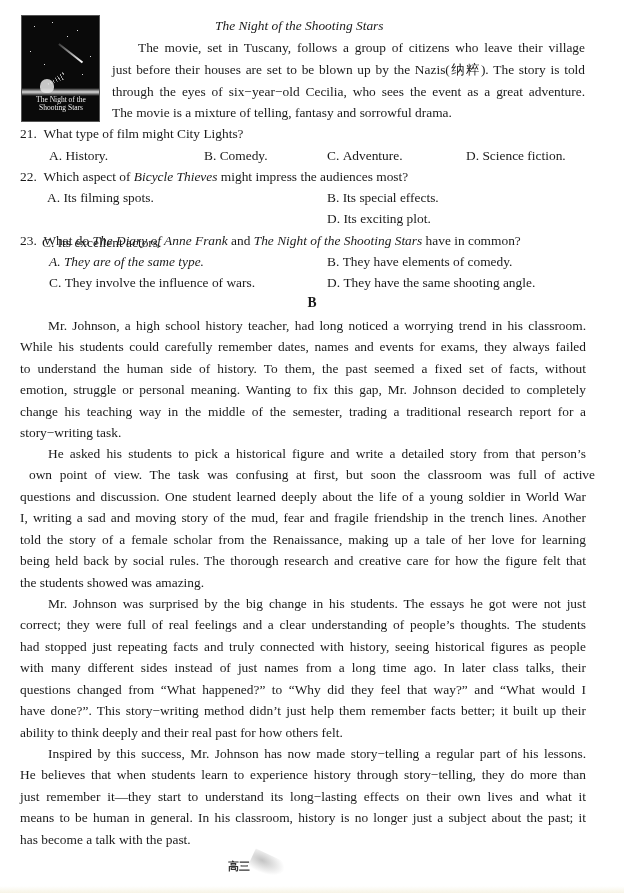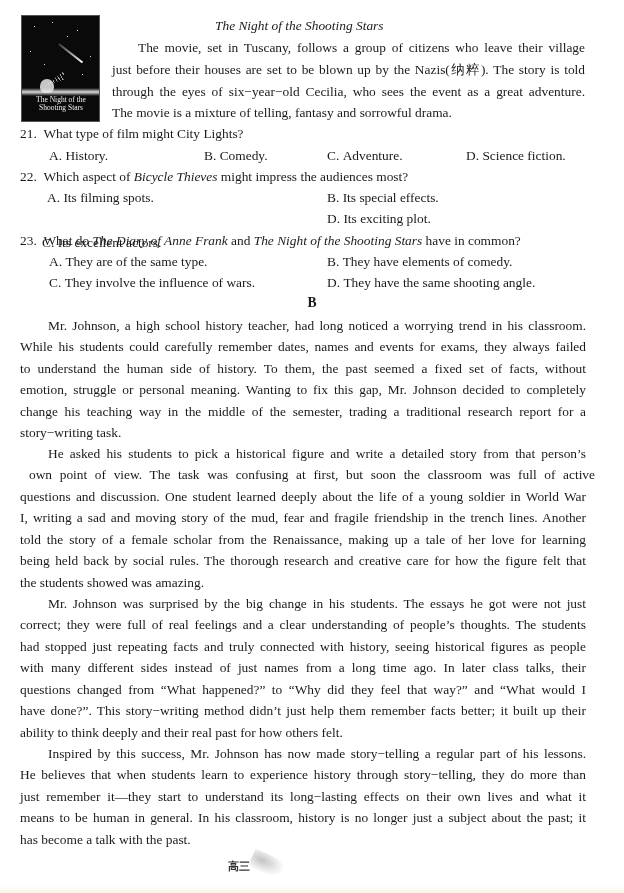--- a/index.html
+++ b/index.html
@@ -96,21 +96,21 @@
   <span>22.</span>&nbsp;&nbsp;<span>Which aspect of </span><i>Bicycle Thieves</i><span> might impress the audiences most?</span>
 </div>
 <div class="opt" style="left:47px;top:190px;"><span>A.</span>&nbsp;<span>Its filming spots.</span></div>
 <div class="opt" style="left:327px;top:190px;"><span>B.</span>&nbsp;<span>Its special effects.</span></div>
 <div class="opt" style="left:42px;top:211px;margin-top:24px;"><span>C.</span>&nbsp;<span>Its excellent actors.</span></div>
 <div class="opt" style="left:327px;top:211px;"><span>D.</span>&nbsp;<span>Its exciting plot.</span></div>
 
 <div class="line" style="left:20px;top:233px;">
   <span>23.</span>&nbsp;&nbsp;<span>What do </span><i>The Diary of Anne Frank</i><span> and </span><i>The Night of the Shooting Stars</i><span> have in common?</span>
 </div>
-<div class="opt" style="left:49px;top:254px;"><span>A.</span>&nbsp;<span>They are of the same type.</span></div>
+<div class="opt" style="left:49px;top:254px;font-style:italic;"><span>A.</span>&nbsp;<span>They are of the same type.</span></div>
 <div class="opt" style="left:327px;top:254px;"><span>B.</span>&nbsp;<span>They have elements of comedy.</span></div>
 <div class="opt" style="left:49px;top:275px;"><span>C.</span>&nbsp;<span>They involve the influence of wars.</span></div>
 <div class="opt" style="left:327px;top:275px;"><span>D.</span>&nbsp;<span>They have the same shooting angle.</span></div>
 
 <div class="title-b">B</div>
 
 <div id="para-container">
     <div class="line just" style="left: 48px; top: 318px; width: 538px;">Mr. Johnson, a high school history teacher, had long noticed a worrying trend in his classroom.</div>
     <div class="line just" style="left: 20px; top: 339px; width: 566px;">While his students could carefully remember dates, names and events for exams, they always failed</div>
     <div class="line just" style="left: 20px; top: 361px; width: 566px;">to understand the human side of history. To them, the past seemed a fixed set of facts, without</div>

